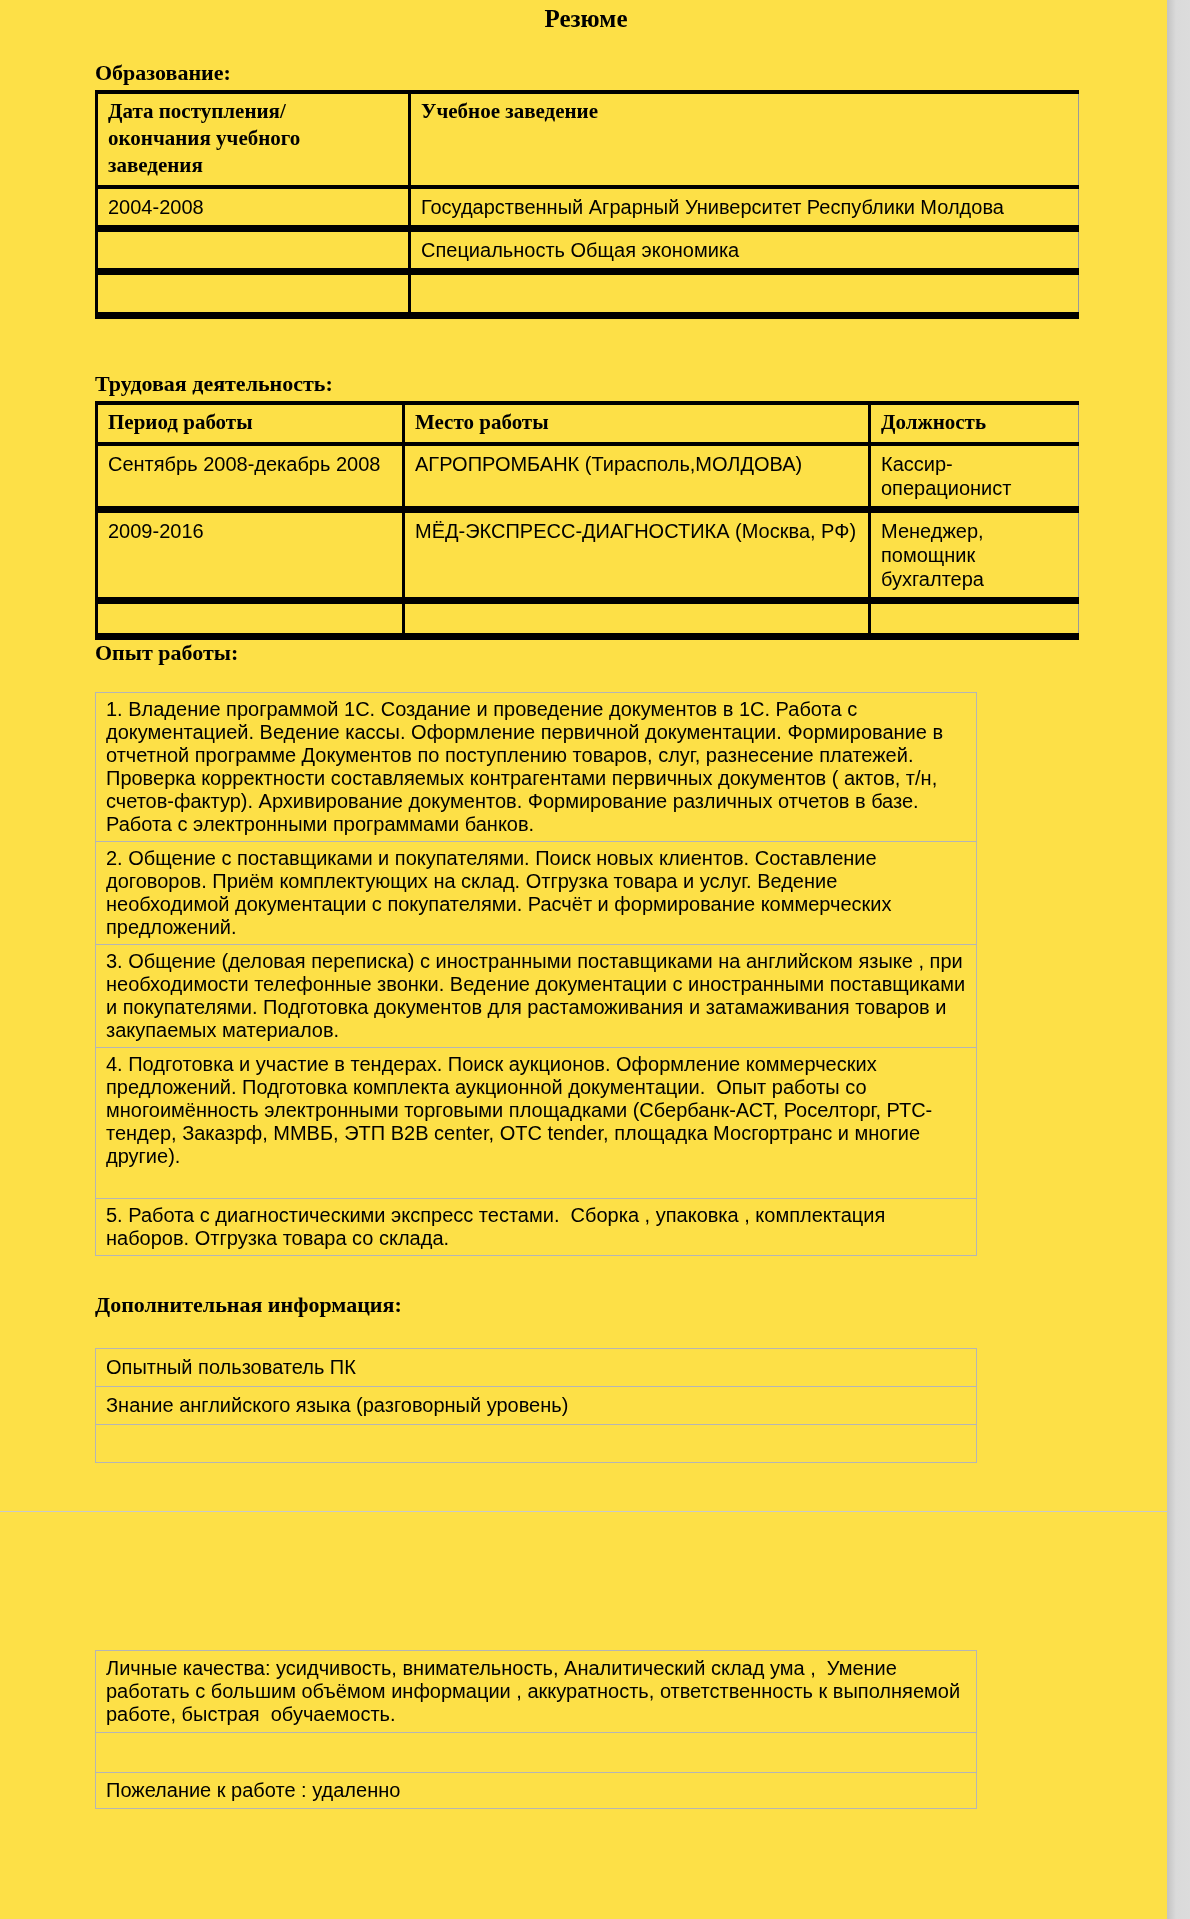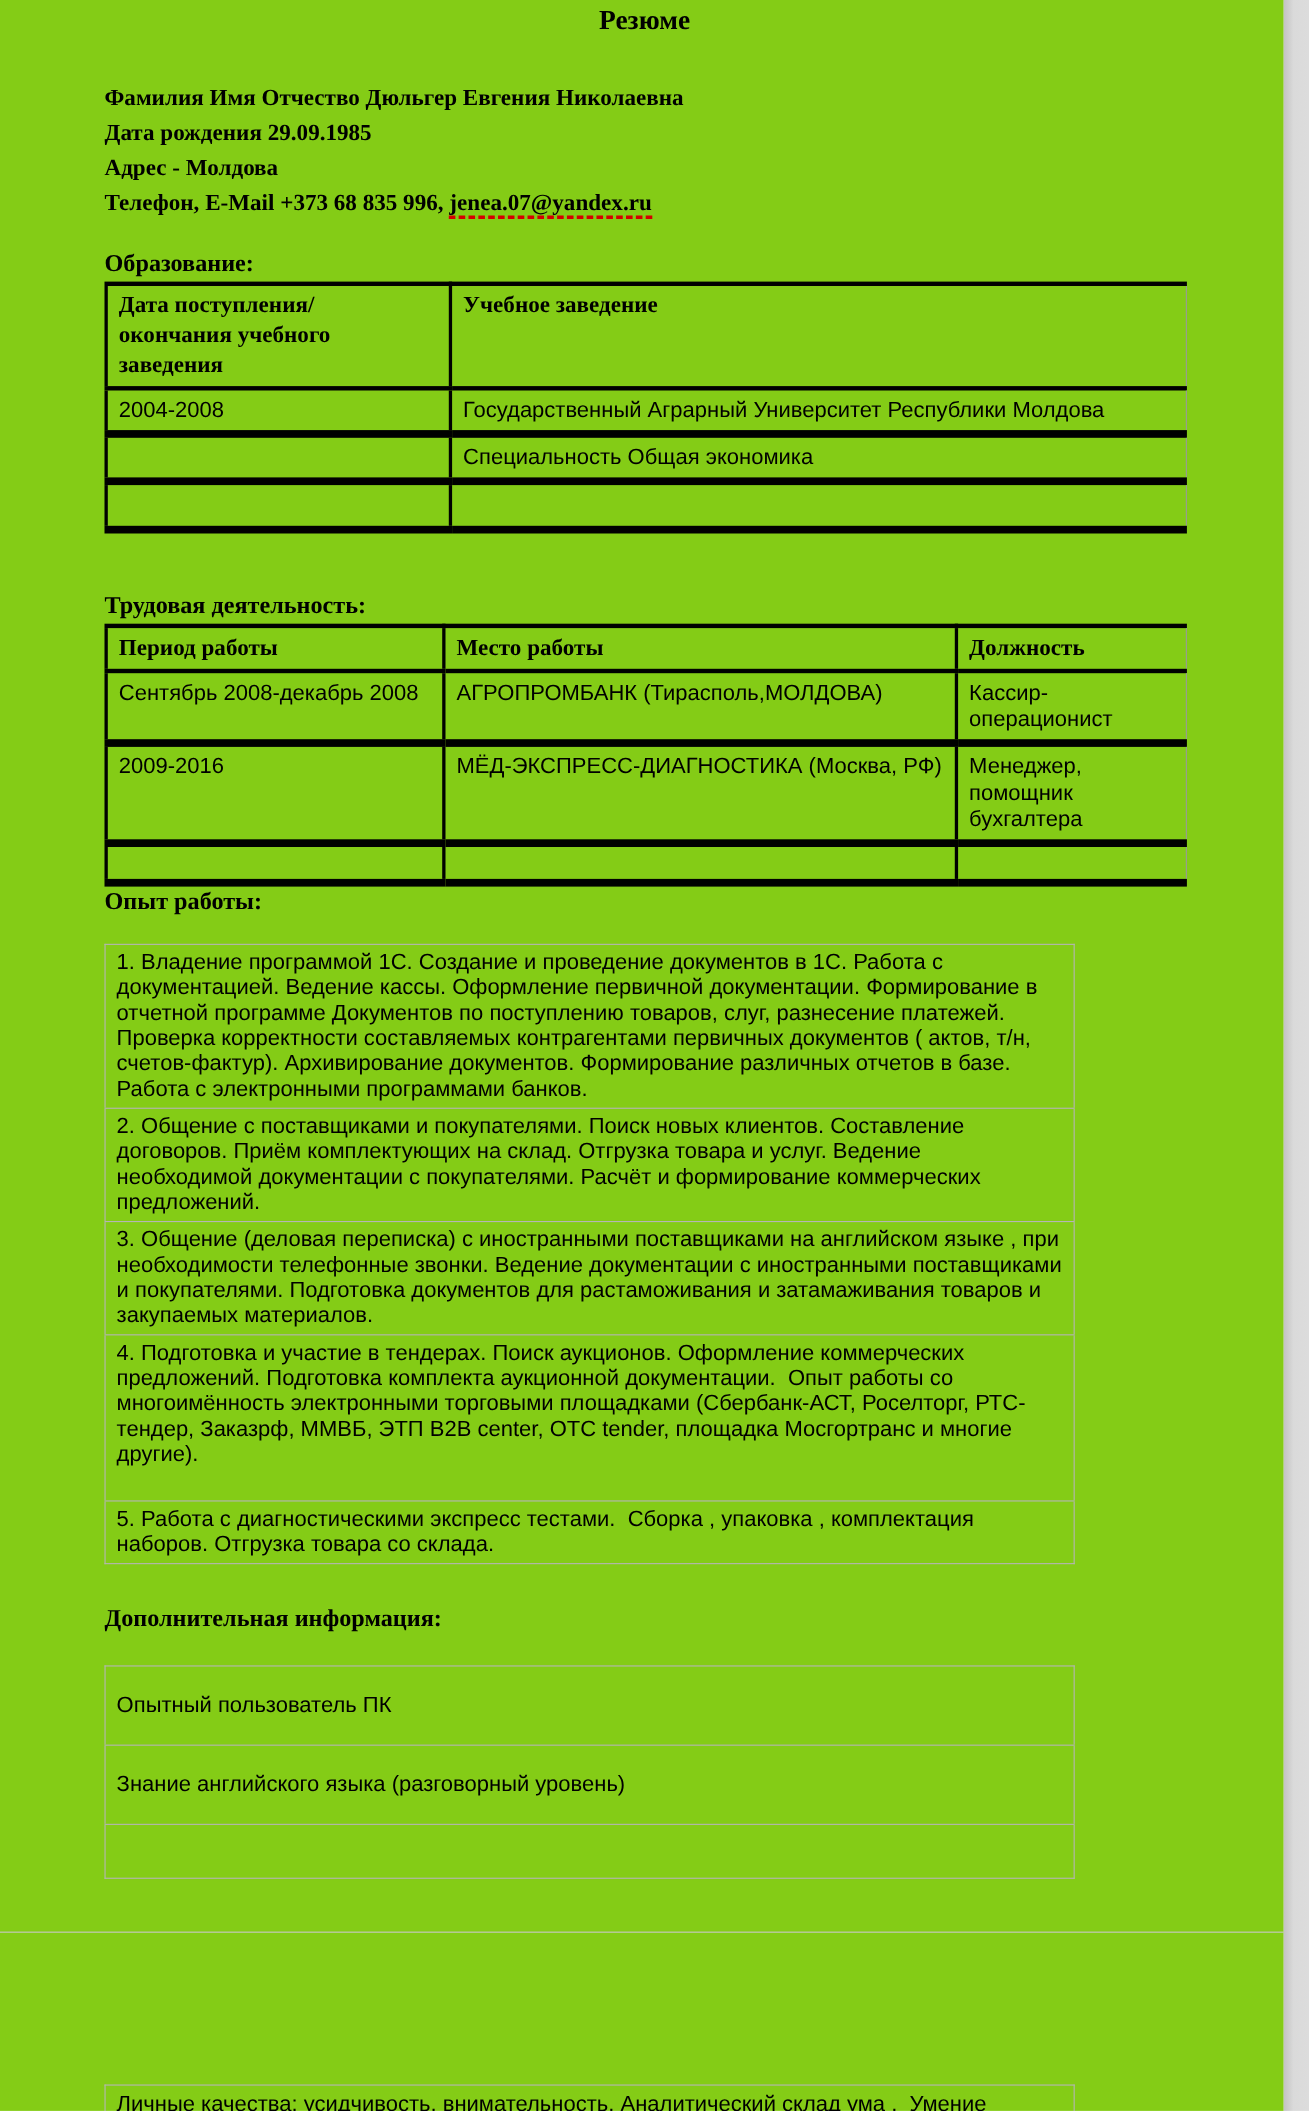--- a/index.html
+++ b/index.html
@@ -1,19 +1,19 @@
 <!DOCTYPE html>
 <html><head>
 <meta charset="utf-8">
 <style>
   * { box-sizing: border-box; margin: 0; padding: 0; }
   html, body { width: 1190px; height: 1919px; overflow: hidden; background: #ffffff; }
   body { font-family: "Liberation Sans", "DejaVu Sans", sans-serif; color: #000; position: relative; }
 
-  .page { position: absolute; left: 0; top: 0; width: 1167px; height: 1919px; background: #84cc16; }
+  .page { position: absolute; left: 0; top: 0; width: 1167px; height: 1919px; background: #fde047; }
   .side-gutter { position: absolute; right: 0; top: 0; width: 23px; height: 1919px;
                  background: linear-gradient(to right, #c3c3c3 0px, #dadada 9px, #dcdcdc 100%); }
 
   .content { padding: 4px 0 0 95px; width: 1077px; }
 
   .doc-title { font-family: "Liberation Serif", "DejaVu Serif", serif; font-weight: bold;
                font-size: 25px; line-height: 30px; text-align: center; width: 982px; }
 
   .personal { margin-top: 38px; font-family: "Liberation Serif", "DejaVu Serif", serif;
               font-weight: bold; font-size: 21px; line-height: 32px; }
@@ -43,43 +43,37 @@
   .work-table { margin-top: 2px; }
   .work-table tr.empty td { height: 36px; }
 
   
   .gray-box { border: 1px solid #b5b5b5; margin-top: 26px; }
   .gray-box td { vertical-align: top; padding: 5px 10px; font-size: 20px; line-height: 23px;
                  border-bottom: 1px solid #b5b5b5; white-space: pre-wrap; }
   .gray-box tr:last-child td { border-bottom: none; }
   .exp-box td.pad-extra { padding-bottom: 30px; }
   .add-box { margin-top: 30px; }
-  .add-box td { padding: 24px 10px; }
+  .add-box td { padding: 7px 10px; }
   .add-box tr.empty td { height: 38px; }
   .qual-box { margin-top: 138px; }
   .qual-box td { padding: 6px 10px; }
   .qual-box tr.empty td { height: 40px; }
 
   .page-break-line { margin-top: 48px; margin-left: -95px; width: 1167px;
                      border-top: 1px solid #c9c9c9; height: 0; }
 </style>
 </head>
 <body>
 
 <div class="page">
   <div class="content">
 
     <div class="doc-title">Резюме</div>
 
-    <div class="personal">
-      <div>Фамилия Имя Отчество Дюльгер Евгения Николаевна</div>
-      <div>Дата рождения 29.09.1985</div>
-      <div>Адрес - Молдова</div>
-      <div><span>Телефон, E-Mail +373 68 835 996, </span><span class="email-text" style="border-bottom-color: rgb(212, 0, 0);">jenea.07@yandex.ru</span></div>
-    </div>
 
     <div class="sec-heading h-edu">Образование:</div>
 
     <table class="black-table edu-table">
       <colgroup>
           <col style="width:313px">
           <col style="width:669px">
         </colgroup>
       <tbody>
         <tr class="hdr">

